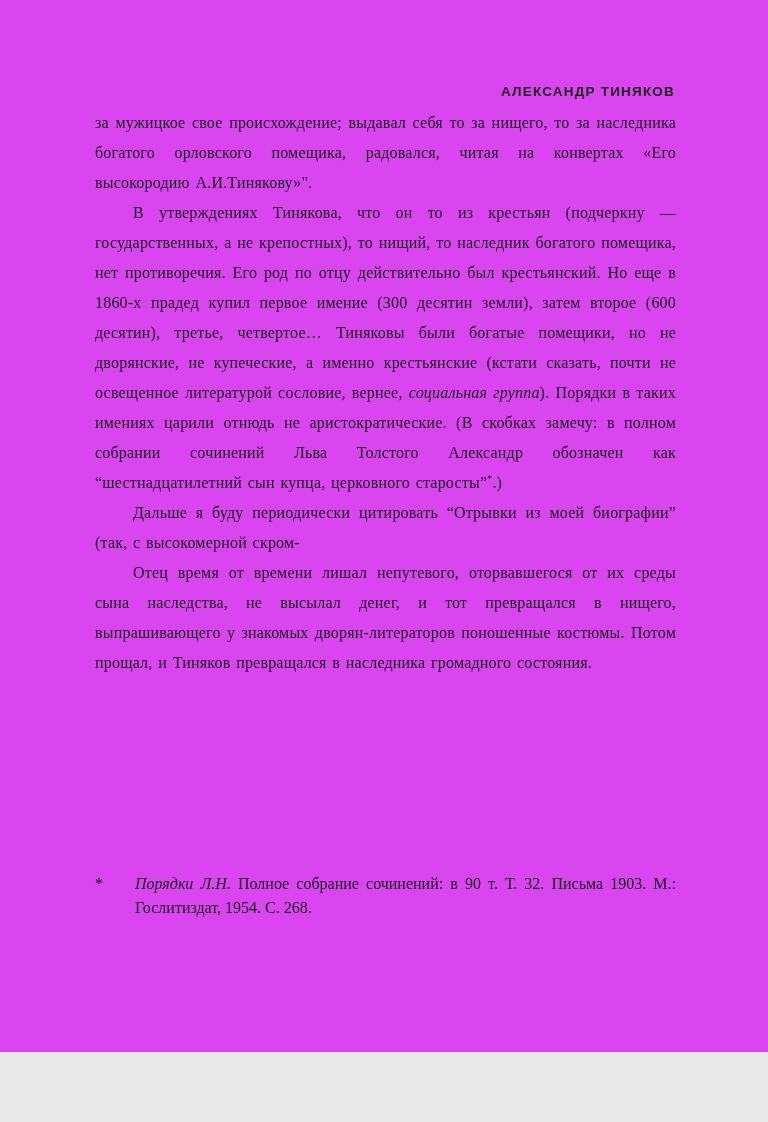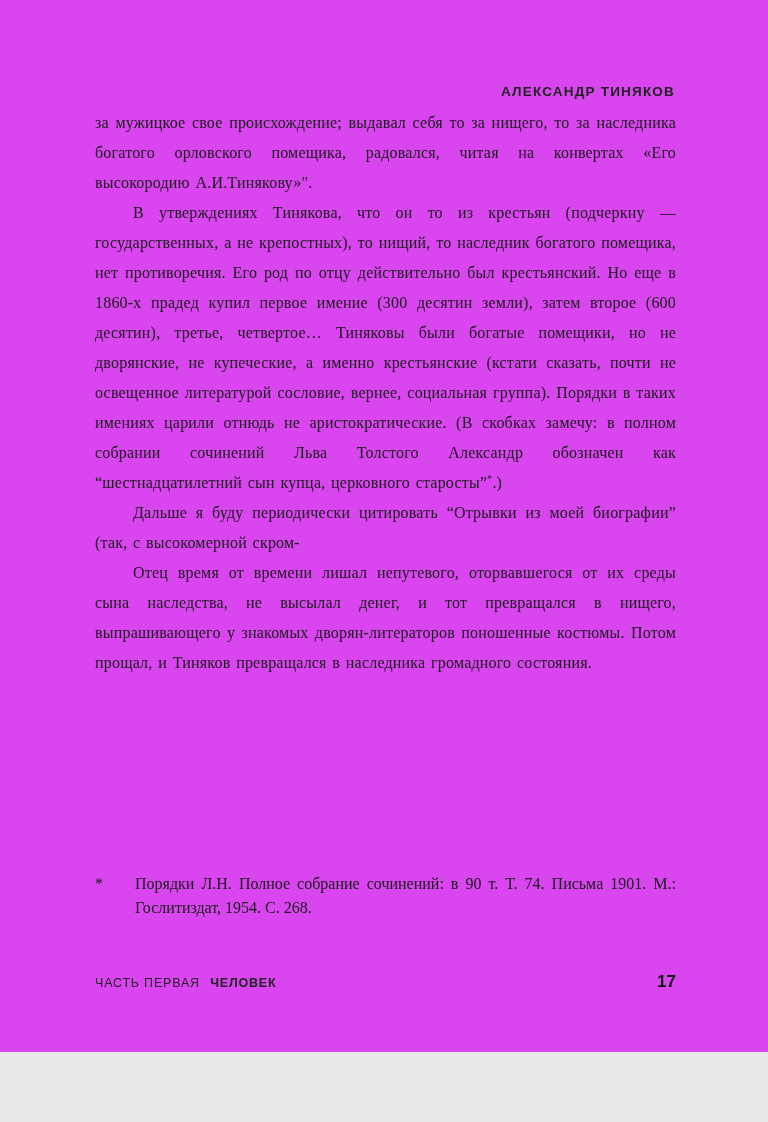--- a/index.html
+++ b/index.html
@@ -42,21 +42,21 @@
     word-spacing: 1.5px;
   }
   .body-text p {
     margin: 0;
     padding: 0;
     text-indent: 38px;
   }
   .body-text p.noindent {
     text-indent: 0;
   }
-  .it { }
+  .it { font-style: italic; }
   .sup {
     vertical-align: super;
     font-size: 62%;
     line-height: 0;
   }
   .footnote {
     position: absolute;
     top: 872px;
     left: 95px;
     width: 581px;
@@ -105,24 +105,17 @@
 
   <main class="body-text">
       <p class="noindent"><span>за мужицкое свое происхождение; выдавал себя то за нищего, то за наследника богатого орловского помещика, радовался, читая на конвертах «Его высокородию А.И.Тинякову»".</span></p>
       <p><span>В утверждениях Тинякова, что он то из крестьян (подчеркну — государственных, а не крепостных), то нищий, то наследник богатого помещика, нет противоречия. Его род по отцу действительно был крестьянский. Но еще в 1860-х прадед купил первое имение (300 десятин земли), затем второе (600 десятин), третье, четвертое… Тиняковы были богатые помещики, но не дворянские, не купеческие, а именно крестьянские (кстати сказать, почти не освещенное литературой сословие, вернее, </span><span class="it">социальная группа</span><span>). Порядки в таких имениях царили отнюдь не аристократические. (В скобках замечу: в полном собрании сочинений Льва Толстого Александр обозначен как “шестнадцатилетний сын купца, церковного старосты”</span><span class="sup">*</span><span>.)</span></p>
       <p><span>Дальше я буду периодически цитировать “Отрывки из моей биографии” (так, с высокомерной скром-</span></p>
       <p><span>Отец время от времени лишал непутевого, оторвавшегося от их среды сына наследства, не высылал денег, и тот превращался в нищего, выпрашивающего у знакомых дворян-литераторов поношенные костюмы. Потом прощал, и Тиняков превращался в наследника громадного состояния.</span></p>
     </main>
 
   <div class="footnote">
     <span class="fn-marker">*</span>
-    <span class="fn-body"><span class="it">Порядки Л.Н.</span><span> Полное собрание сочинений: в 90 т. Т. 74. Письма 1901. М.: Гослитиздат, 1954. С. 268.</span></span>
+    <span class="fn-body"><span class="it">Порядки Л.Н.</span><span> Полное собрание сочинений: в 90 т. Т. 32. Письма 1903. М.: Гослитиздат, 1954. С. 268.</span></span>
   </div>
 
-  <footer class="page-footer">
-    <div class="footer-left">
-      <span class="part-label">ЧАСТЬ ПЕРВАЯ</span>
-      <span class="part-title">ЧЕЛОВЕК</span>
-    </div>
-    <div class="page-num">17</div>
-  </footer>
 
 </div>
 
 </body></html>

